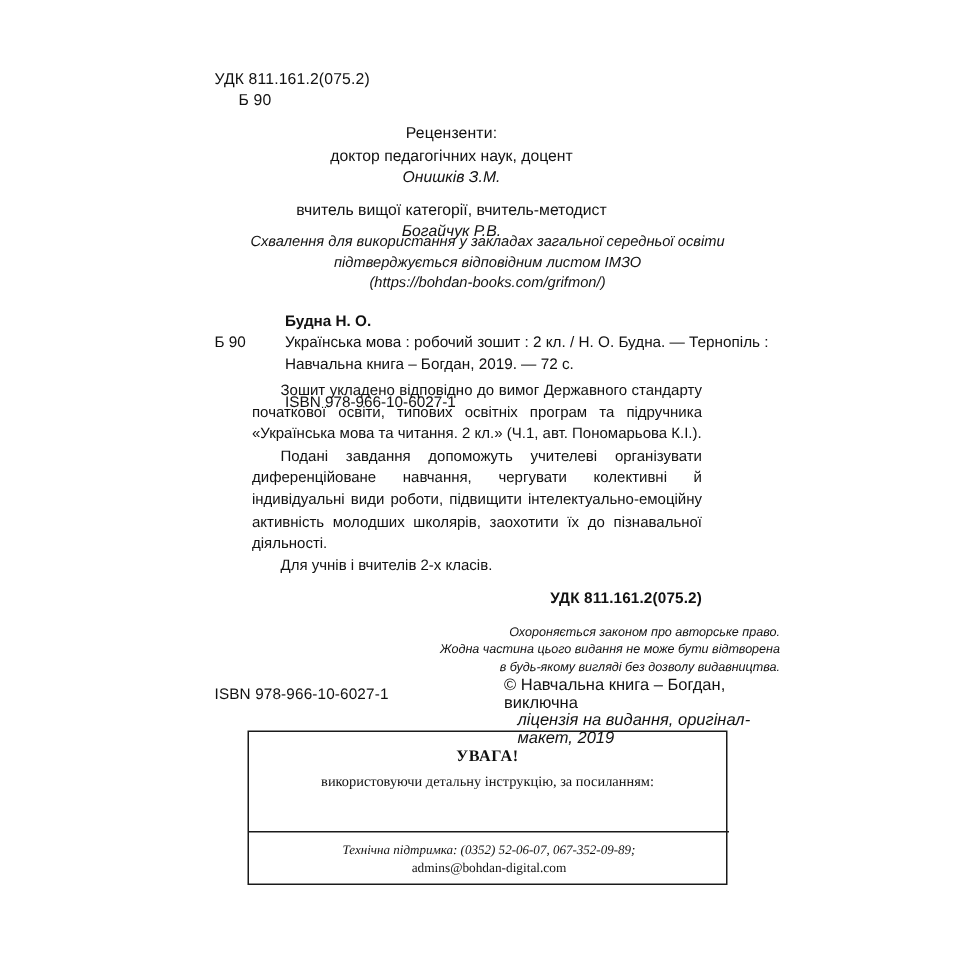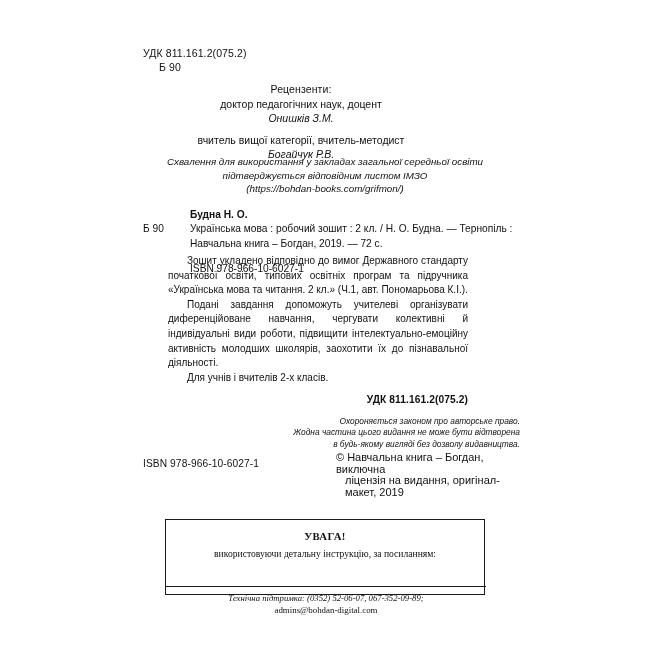--- a/index.html
+++ b/index.html
@@ -134,33 +134,32 @@
     letter-spacing: 0.1px;
   }
   .copyright-holder {
     position: absolute;
     left: 336px;
     top: 452px;
     width: 190px;
     font-size: 11px;
     line-height: 11.6px;
   }
-  .copyright-holder .ch-l2 { padding-left: 9px; }
+  .copyright-holder .ch-l2 { padding-left: 9px; font-style: italic; }
 
   
   .attention-box {
     position: absolute;
     left: 165px;
     top: 487px;
     width: 320px;
-    height: 76px;
+    height: 103px;
     border: 1px solid #1a1a1a;
     box-sizing: border-box;
     font-family: "Liberation Serif", serif;
-    margin-top: 32px;
   }
   .attention-top {
     padding-top: 10px;
     text-align: center;
   }
   .attention-title {
     font-size: 10.8px;
     font-weight: bold;
     letter-spacing: 0.4px;
   }

